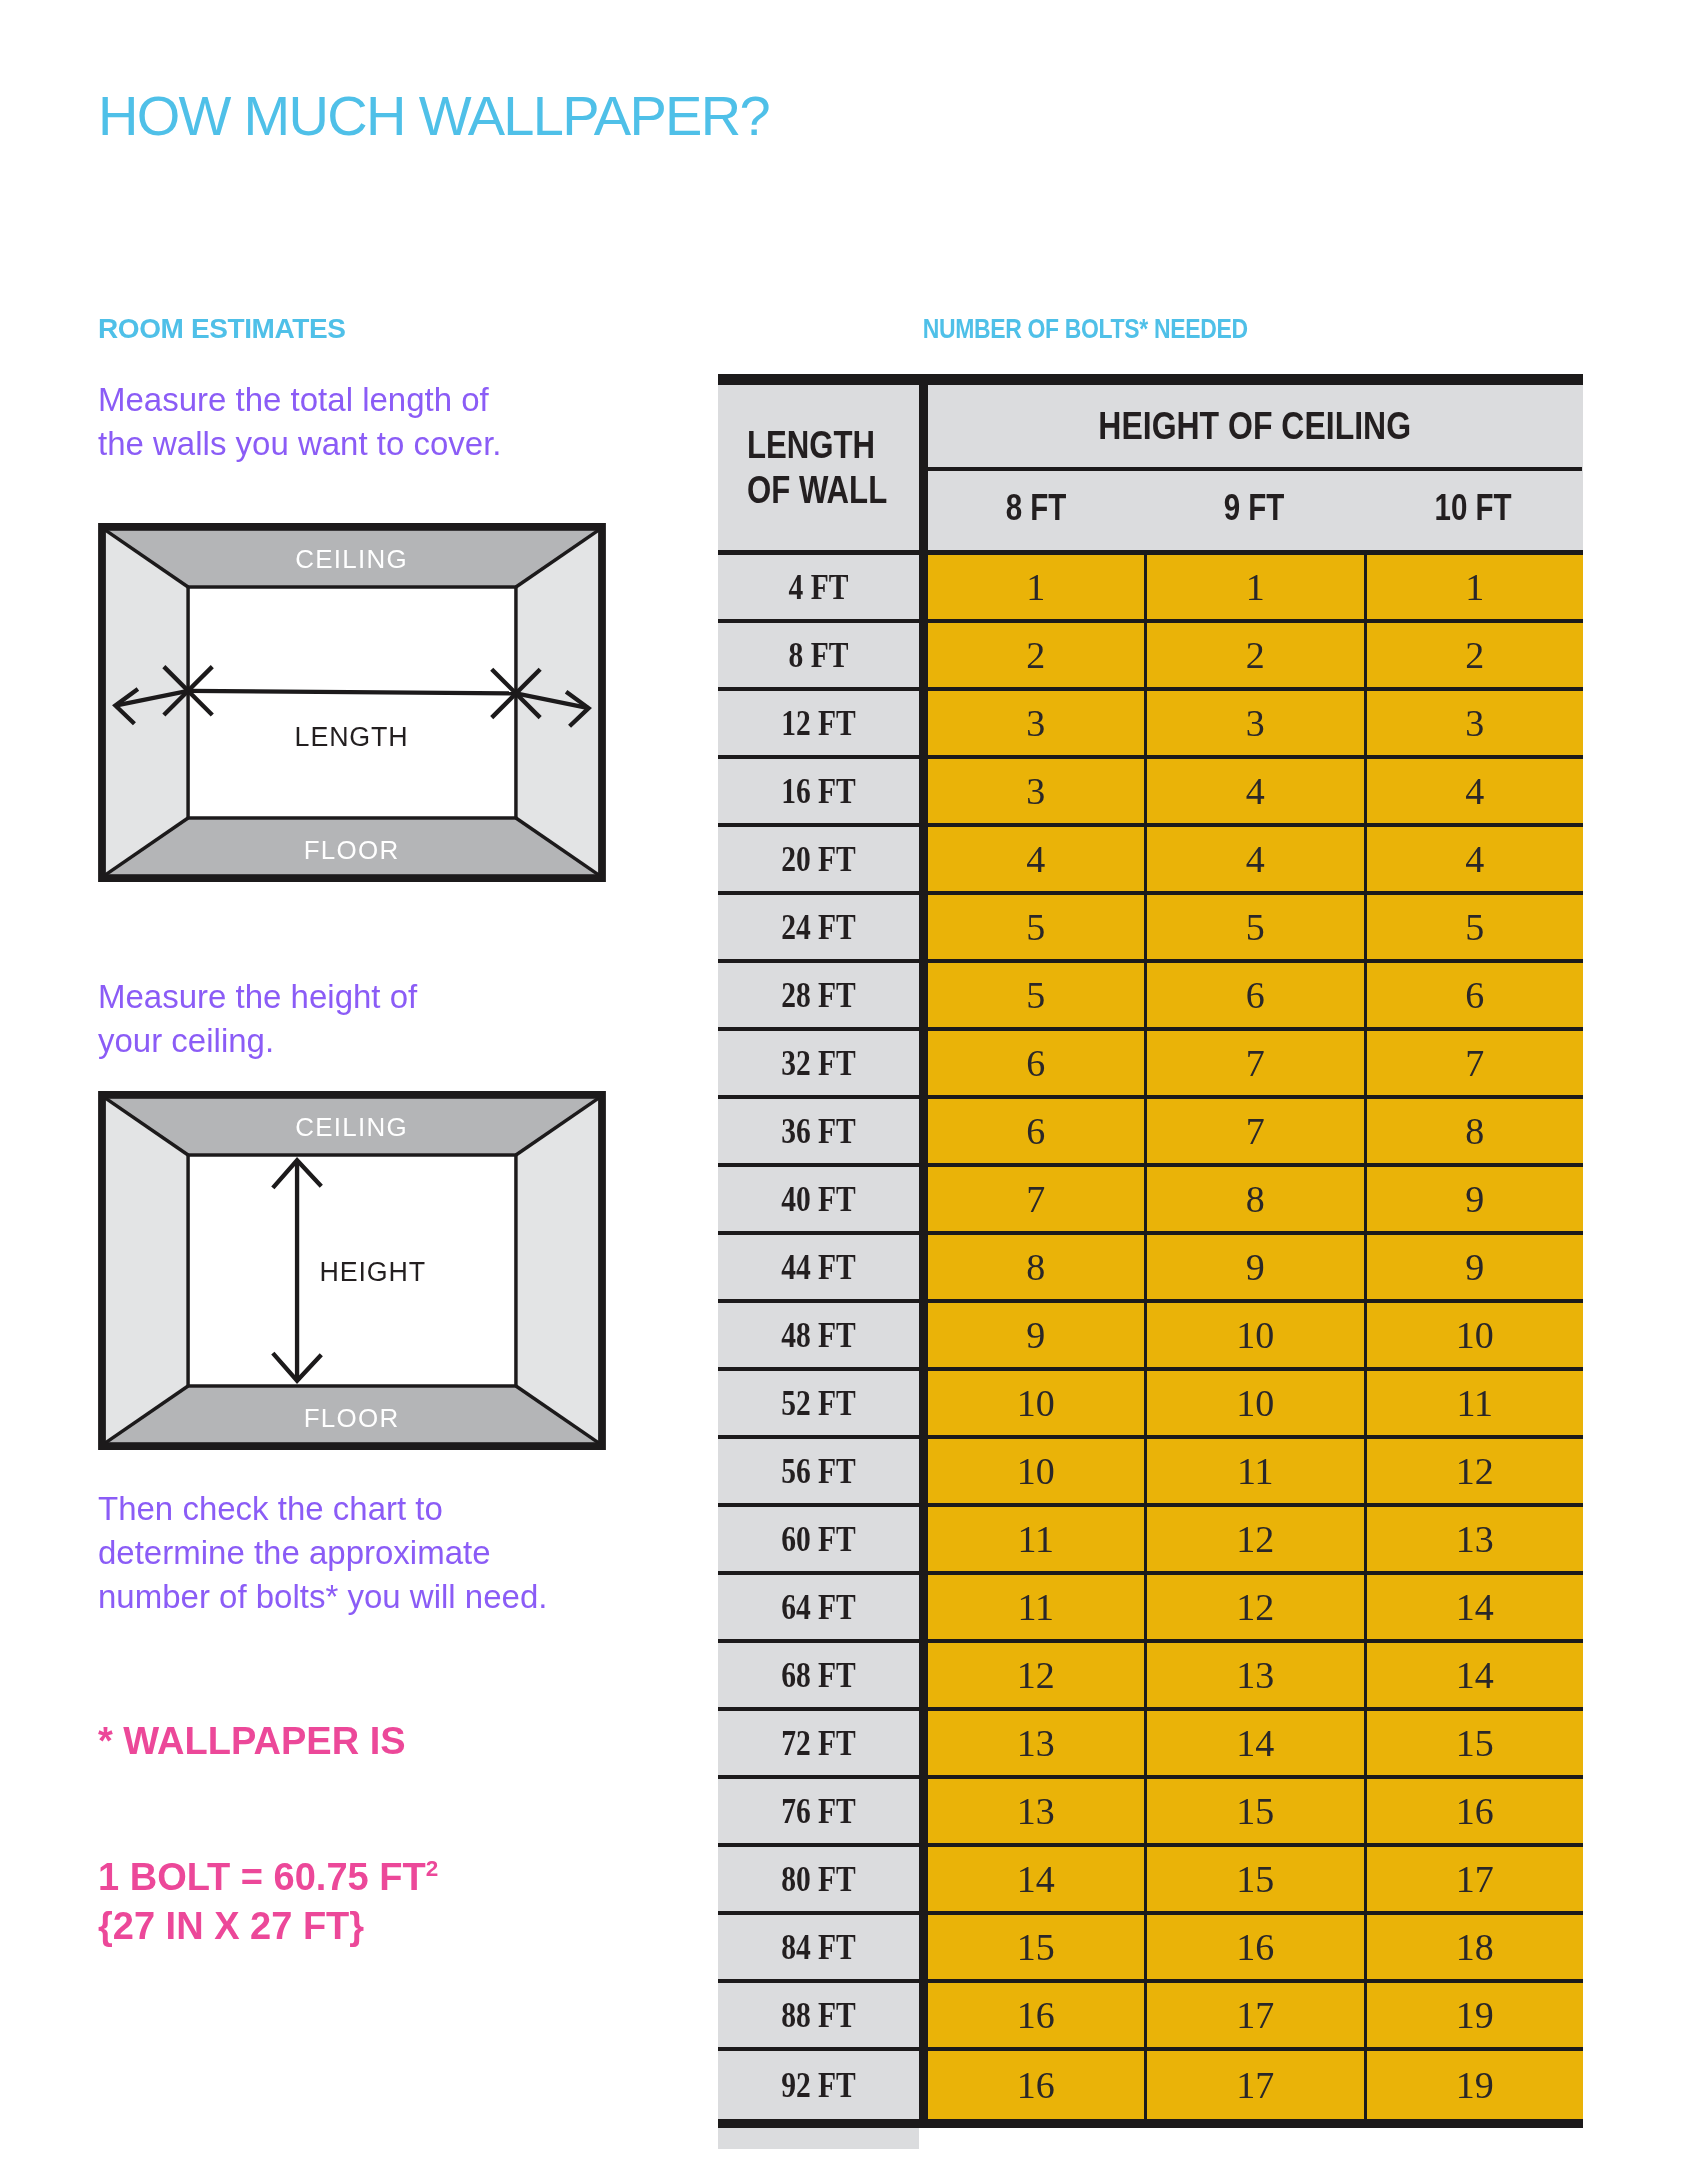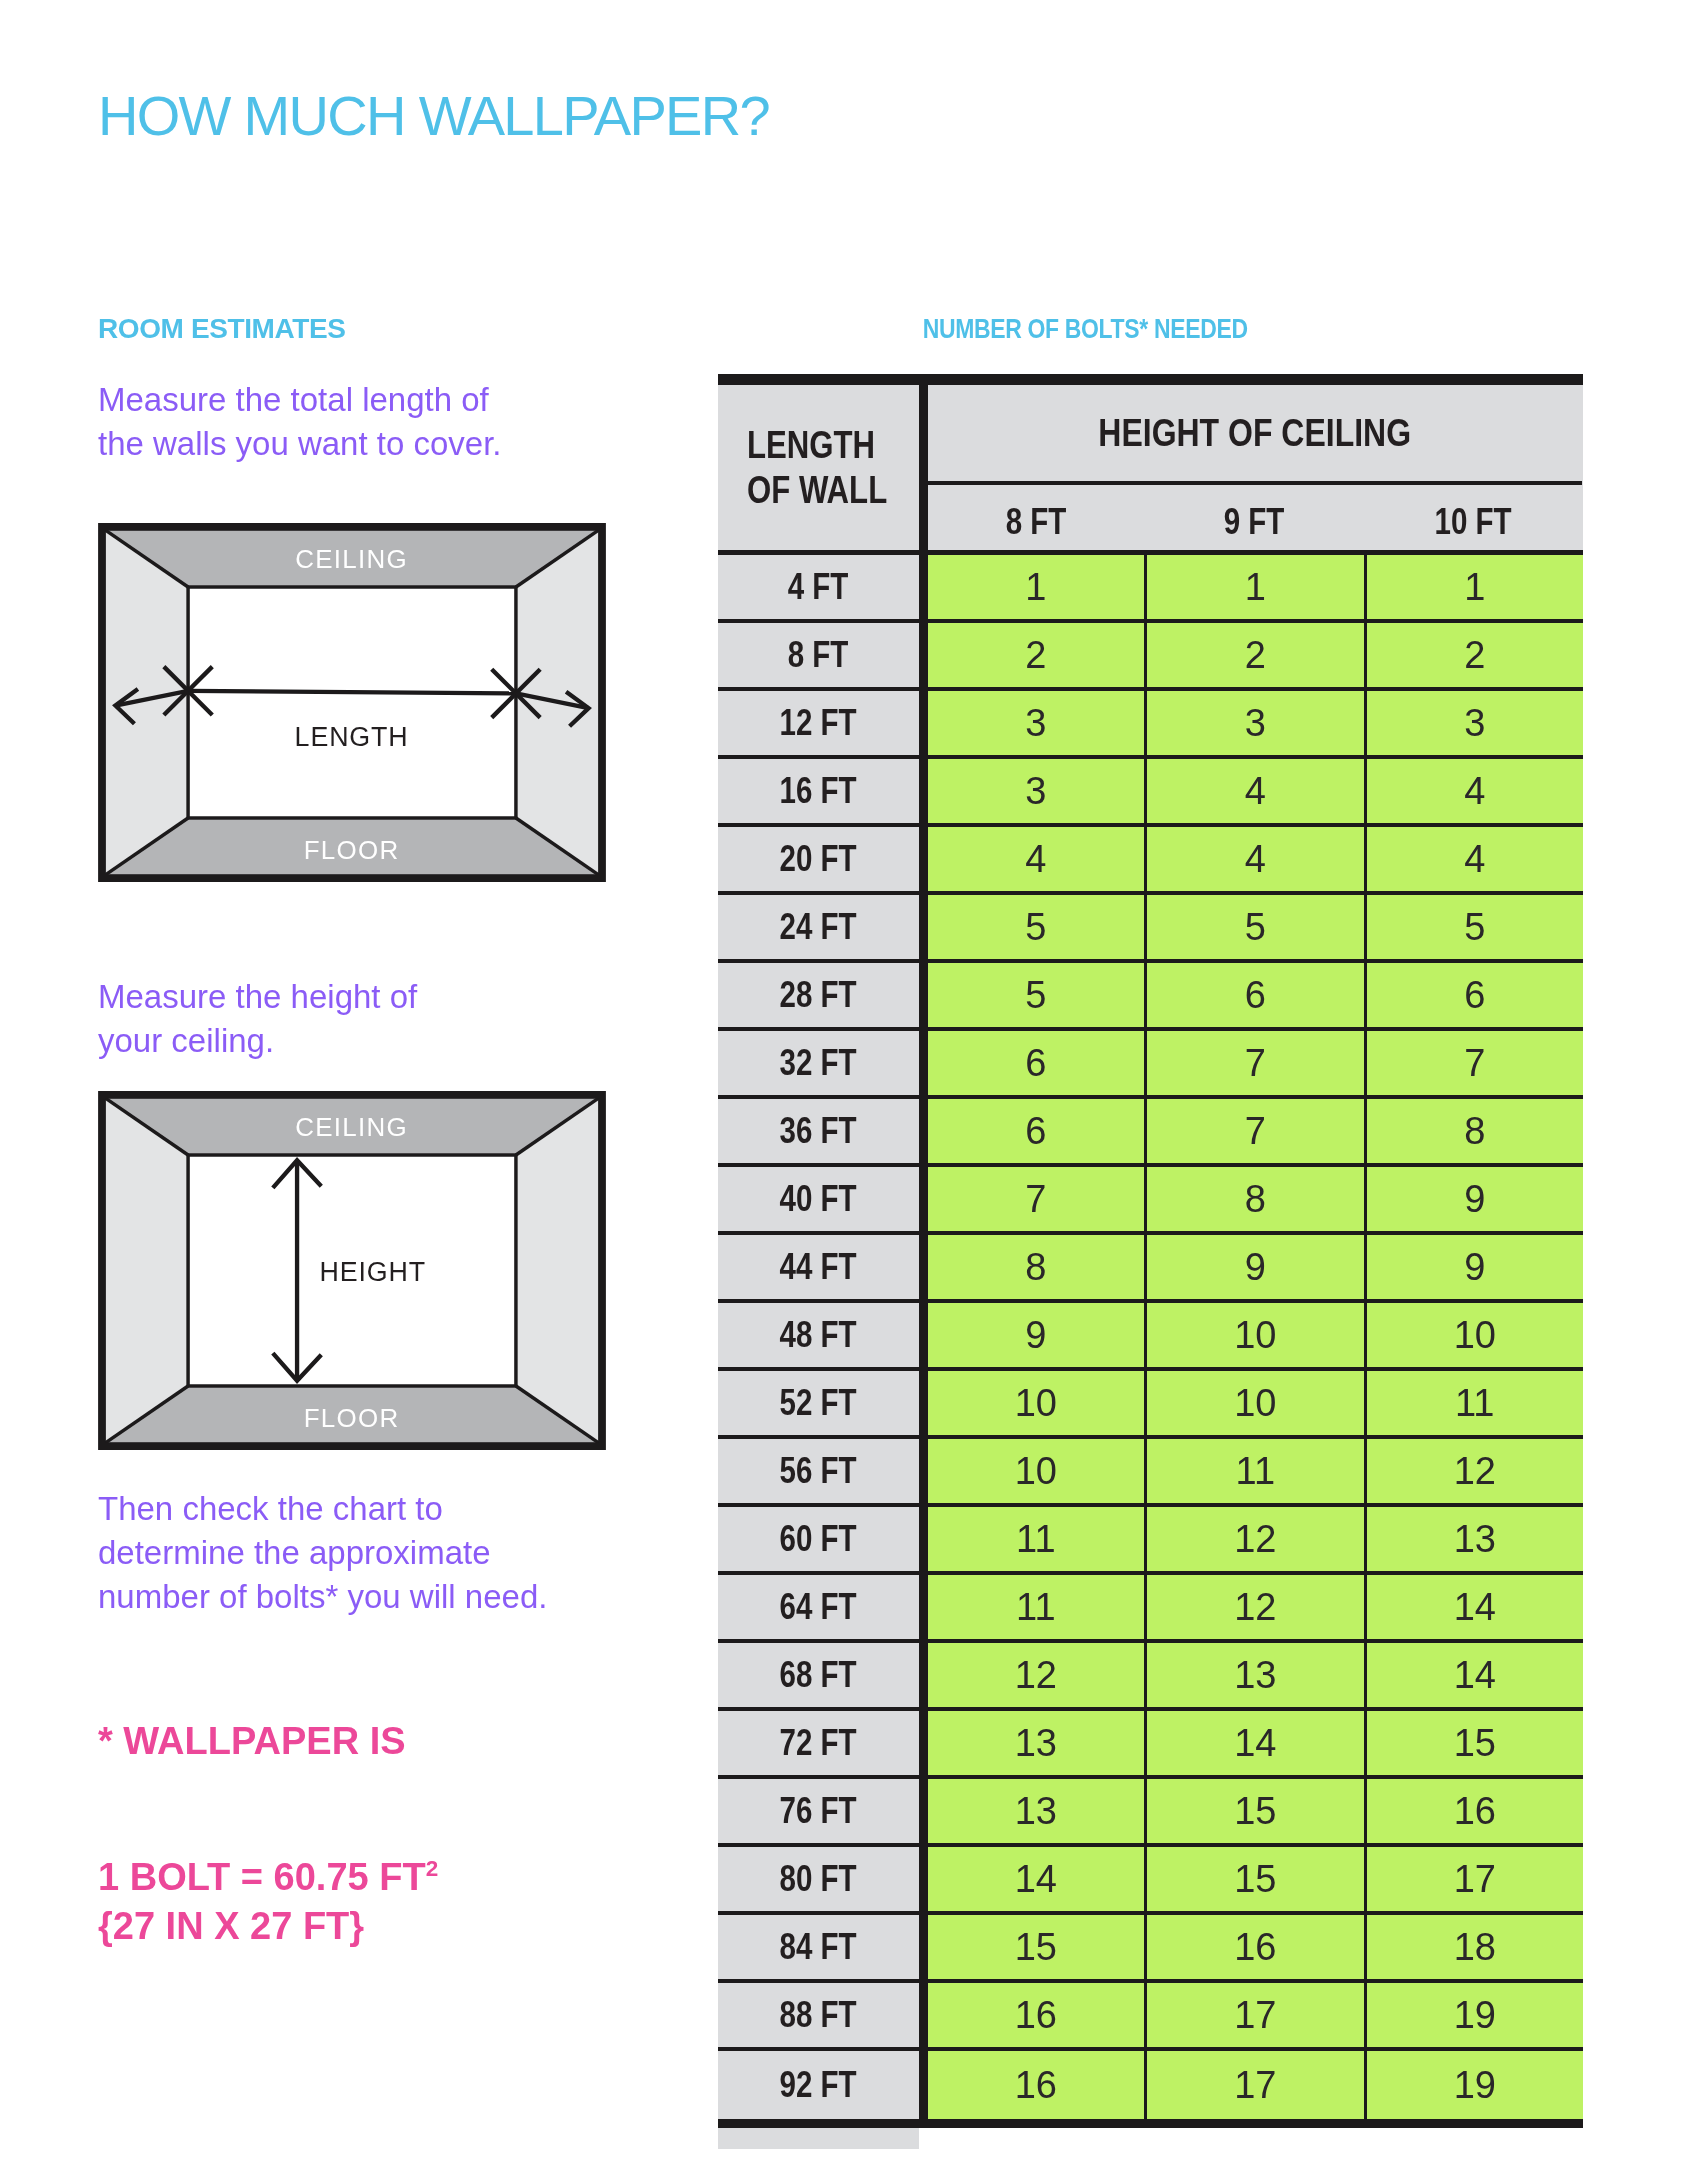--- a/index.html
+++ b/index.html
@@ -40,28 +40,28 @@
   .t-topbar{ height:11.2px; background:#1C1A1B; }
   .t-header{ position:relative; height:165px; background:#DBDCDE; border-bottom:5.2px solid #1C1A1B; }
   .t-leftcell{
     position:absolute; left:0; top:0; width:201px; height:165px;
     display:flex; flex-direction:column; justify-content:center;
     padding-left:29px; box-sizing:border-box;
   }
   .t-hname{ font-size:38px; font-weight:bold; line-height:45px; white-space:nowrap;}
   .t-hname .condensed{ transform-origin:left center; }
   .t-hright{ position:absolute; left:209px; top:0; width:655px; height:165px; }
-  .t-hgroup{ height:100px; display:flex; align-items:center; justify-content:center;
+  .t-hgroup{ height:86px; display:flex; align-items:center; justify-content:center;
     border-bottom:4.3px solid #1C1A1B; box-sizing:border-box;
     font-size:39px; font-weight:bold; white-space:nowrap;}
   .t-hcols{ height:74px; display:flex; }
   .t-hcol{ flex:1; display:flex; align-items:center; justify-content:center;
     font-size:36px; font-weight:bold; white-space:nowrap;}
   .t-body{ position:relative; }
-  .t-row{ display:flex; height:68px; box-sizing:border-box; border-bottom:4.3px solid #1C1A1B; background:#bef264;}
+  .t-row{ display:flex; height:68px; box-sizing:border-box; border-bottom:4.3px solid #1C1A1B; background:#eab308;font-family:Liberation Serif, serif;}
   .t-row:last-child{ border-bottom:none; }
   .t-rowlabel{ width:201px; background:#DBDCDE; display:flex; align-items:center; justify-content:center;
     font-size:36px; font-weight:bold; white-space:nowrap; box-sizing:border-box;}
   .t-rowspacer{ width:8.6px; background:#DBDCDE; }
   .t-cell{ flex:1; display:flex; align-items:center; justify-content:center;
     font-size:38px; color:#2A2729; }
   .t-cell.mid{ border-left:3.5px solid #1C1A1B; border-right:3.5px solid #1C1A1B; }
   .t-divider{ position:absolute; left:201px; top:11.2px; width:8.6px; background:#1C1A1B; z-index:5;}
   .t-bottombar{ height:8.6px; background:#1C1A1B; }
   .t-stub{ width:201px; height:21.6px; background:#DBDCDE; }

